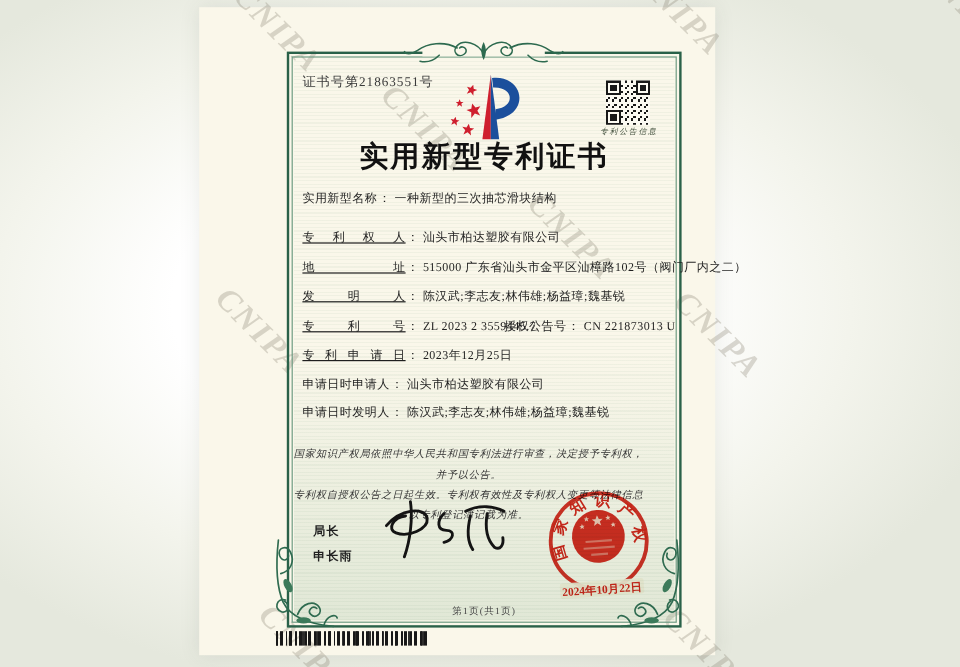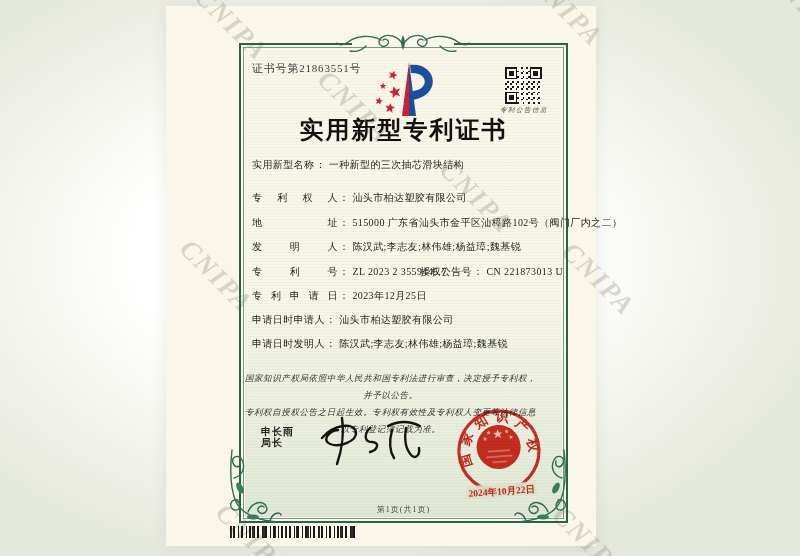--- a/index.html
+++ b/index.html
@@ -45,21 +45,21 @@
   .cert-no{left:252px;top:61px;font-size:11px;letter-spacing:0.8px;color:#3a3a3a;}
   .title{
     left:239px;top:114px;width:329px;text-align:center;
     font-size:24px;font-weight:600;letter-spacing:2px;color:#111;
   }
   .qr-wrap{left:505px;top:67px;width:37px;height:37px;}
   .qr-label{left:494px;top:106px;width:60px;text-align:center;font-size:6.5px;letter-spacing:1.5px;color:#44523f;font-style:italic;}
   
   .frow{position:absolute;left:252px;width:308px;font-size:10px;color:#1f1f1f;letter-spacing:0.4px;white-space:nowrap;}
   .flabel{display:inline-block;vertical-align:bottom;}
-  .flabel.j{width:86px;text-align:justify;text-align-last:justify;}
+  .flabel.j{width:86px;text-align:justify;text-align-last:justify;text-decoration:underline;}
   .fcolon{padding:0 3px 0 1px;}
   .fcol2{position:absolute;left:168px;top:0;white-space:nowrap;}
   
   .statement{
     left:243px;top:370px;width:295px;text-align:center;
     font-size:8.5px;line-height:17px;font-style:italic;letter-spacing:0.6px;color:#353535;
   }
   
   .comm{left:261px;font-size:10px;font-weight:bold;color:#222;
         font-family:"Liberation Sans","DejaVu Sans",sans-serif;letter-spacing:1px;}
@@ -271,21 +271,21 @@
 <div class="frow" style="top:337px">
   <span class="flabel">申请日时发明人</span><span class="fcolon">：</span><span>陈汉武;李志友;林伟雄;杨益璋;魏基锐</span>
 </div>
 
 <div class="abs statement">
   <div>国家知识产权局依照中华人民共和国专利法进行审查，决定授予专利权，并予以公告。</div>
   <div>专利权自授权公告之日起生效。专利权有效性及专利权人变更等法律信息以专利登记簿记载为准。</div>
 </div>
 
 <div class="abs comm" style="top:436px">局长</div>
-<div class="abs comm" style="top:425px">申长雨</div>
+<div class="abs comm" style="top:457px">申长雨</div>
 
 <div class="abs sig">
   <svg width="112" height="50" viewBox="0 0 112 50">
     <g stroke="#141414" stroke-width="2.4" fill="none" stroke-linecap="round" stroke-linejoin="round">
       <path d="M10,22 C22,8 42,6 44,16 C45,25 28,32 18,28 C10,25 16,15 26,14"></path>
       <path d="M30,2 C32,16 30,34 25,48"></path>
       <path d="M58,12 C52,18 52,26 60,26 C68,26 66,34 58,36"></path>
       <path d="M76,10 C88,4 100,6 108,10"></path>
       <path d="M80,14 C77,26 78,36 82,42"></path>
       <path d="M94,12 C92,24 94,34 100,40 C105,43 108,38 107,32"></path>

